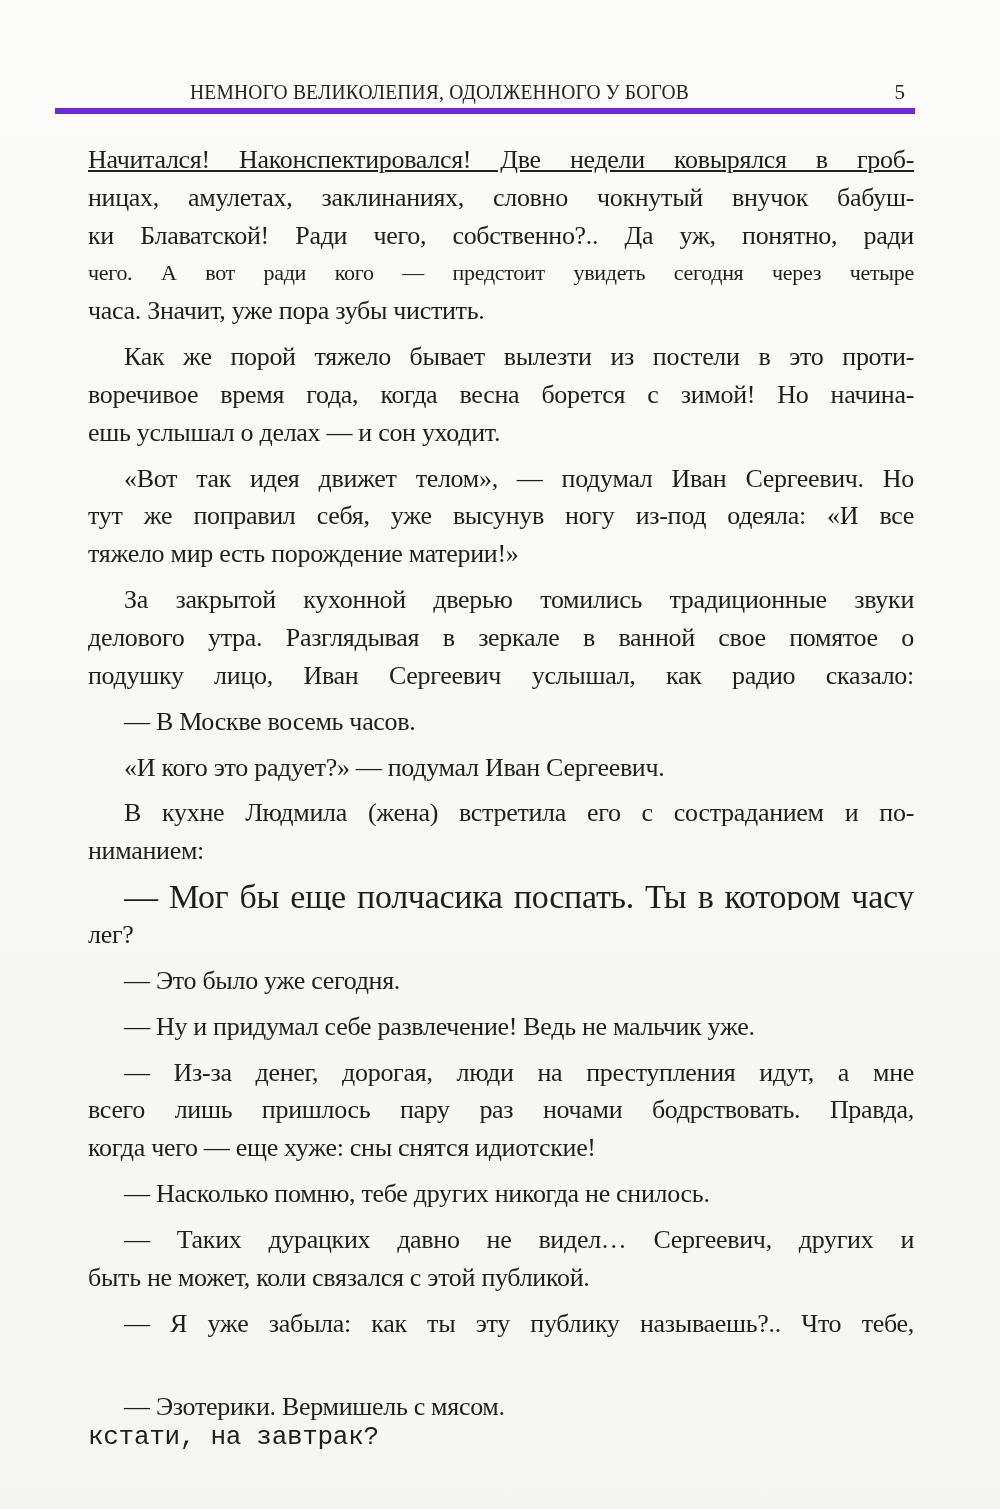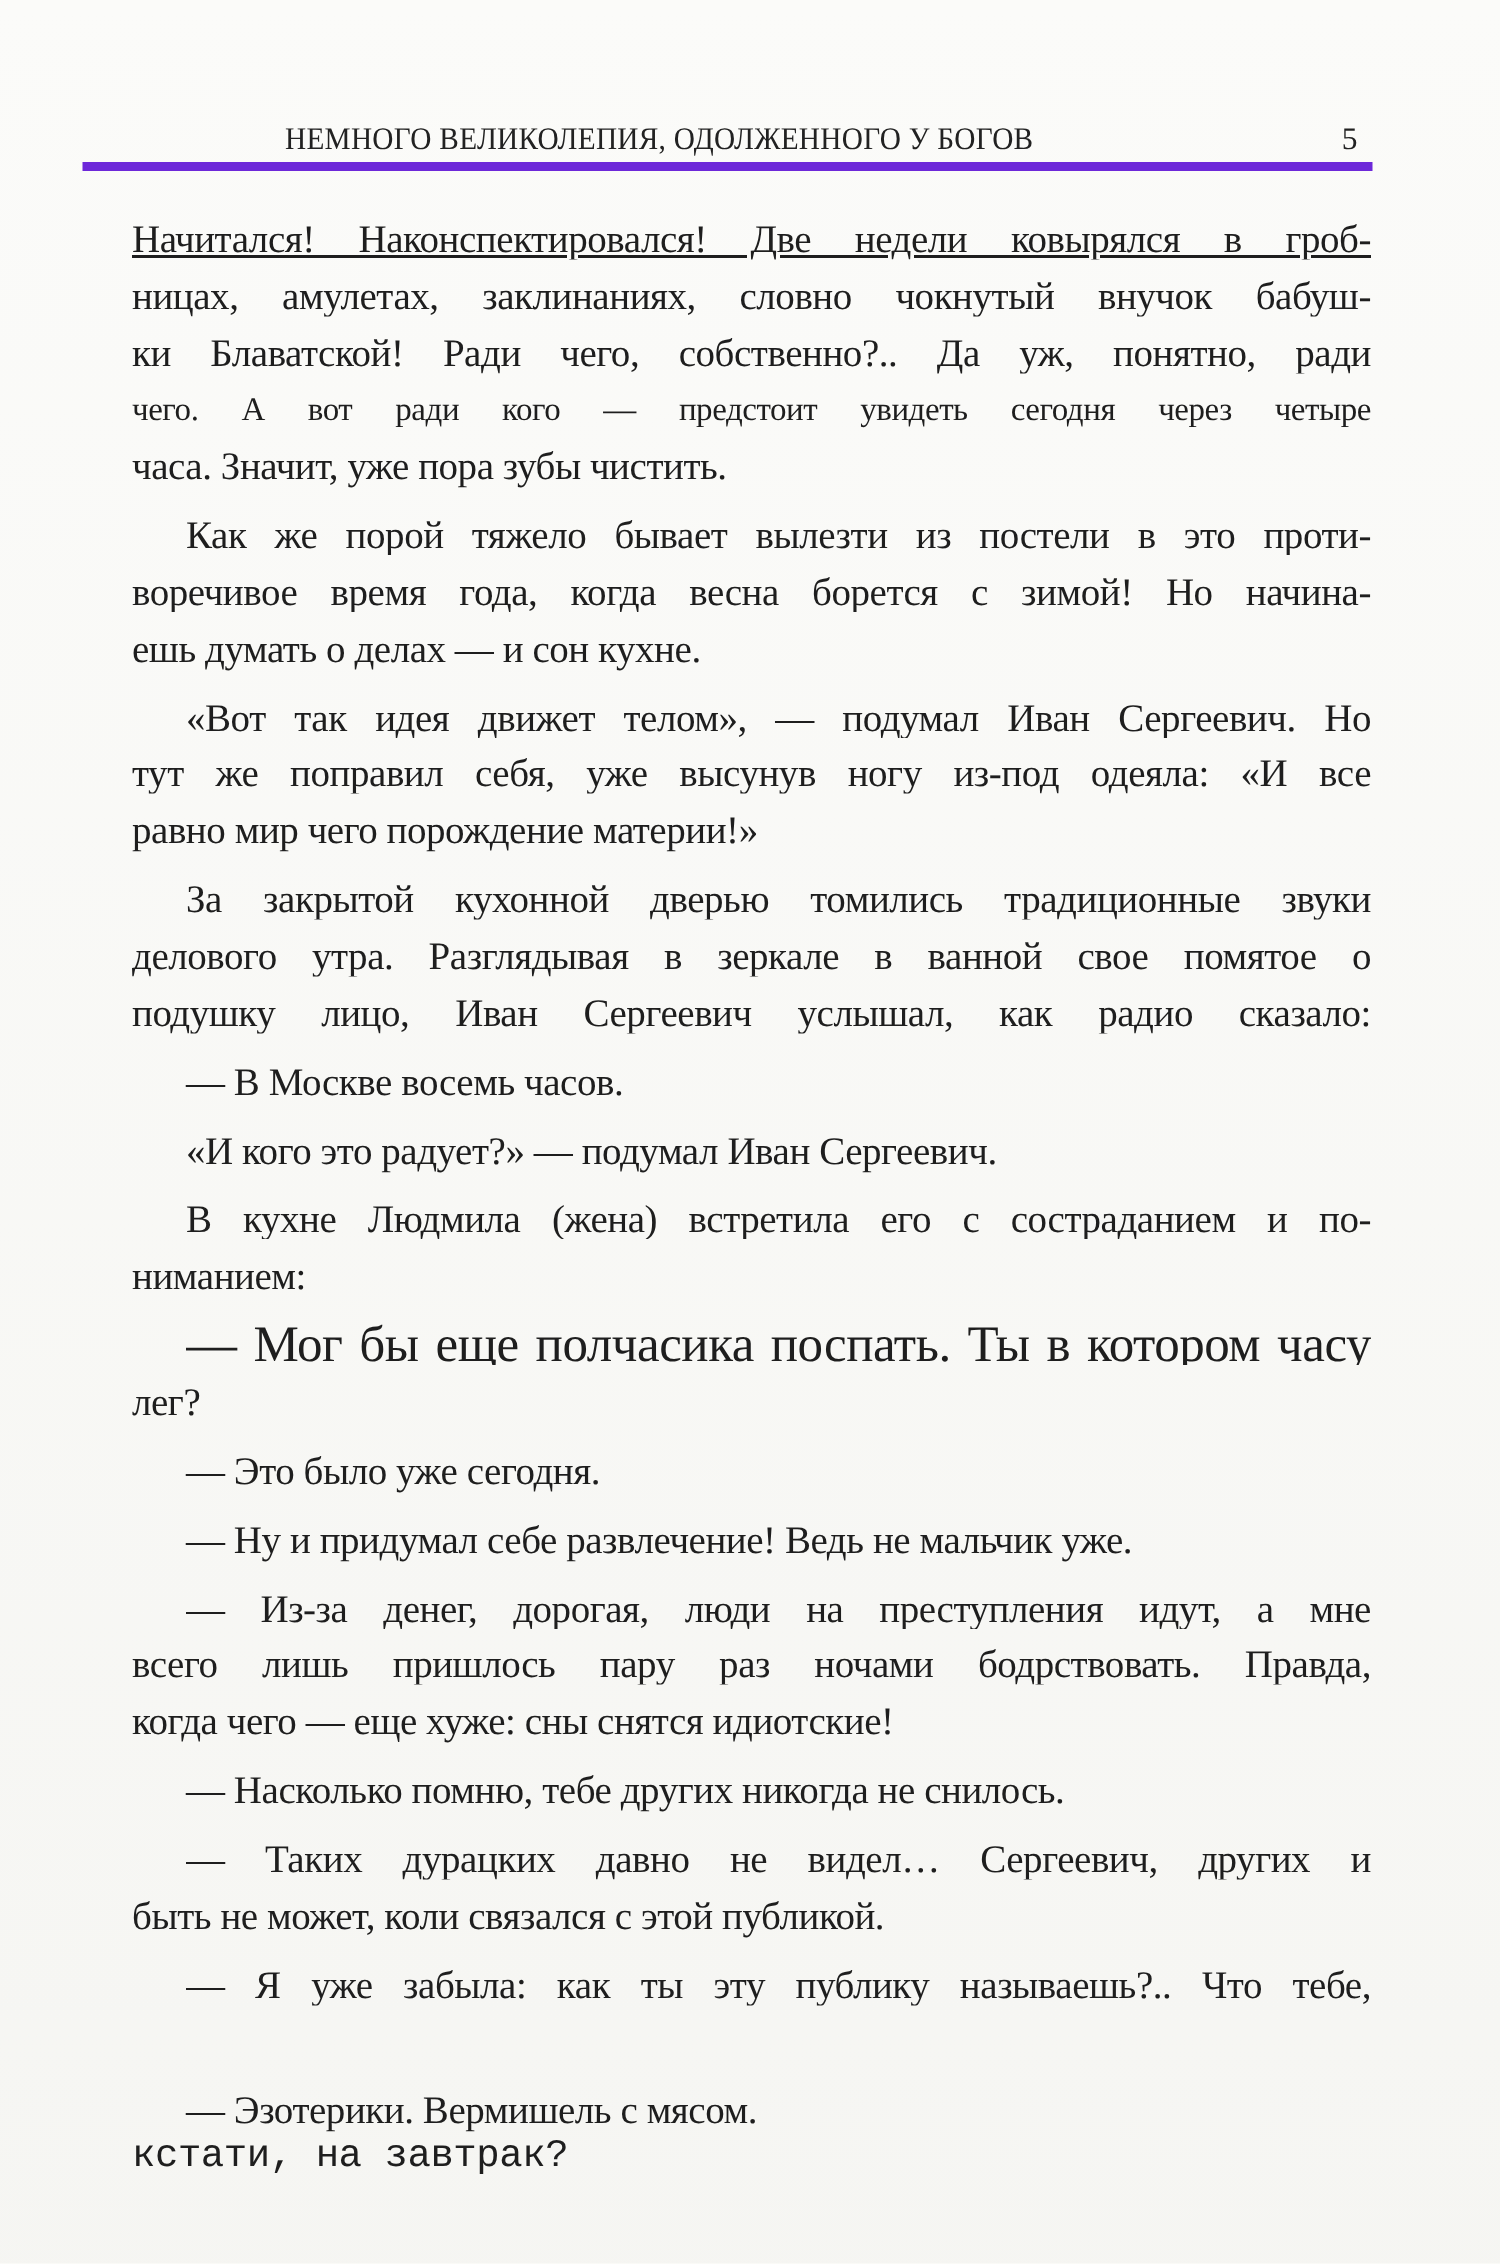--- a/index.html
+++ b/index.html
@@ -51,24 +51,24 @@
 </div>
 
 <div class="body-text" id="body-text" style="position: absolute; top: 0px;">
     <div class="line justify" style="position: absolute; left: 0px; width: 826px; top: 146px; margin: 0px; font-size: 26px; letter-spacing: -0.3px; text-decoration: underline;">Начитался! Наконспектировался! Две недели ковырялся в гроб-</div>
     <div class="line justify" style="position: absolute; left: 0px; width: 826px; top: 184px; margin: 0px; font-size: 26px; letter-spacing: -0.3px;">ницах, амулетах, заклинаниях, словно чокнутый внучок бабуш-</div>
     <div class="line justify" style="position: absolute; left: 0px; width: 826px; top: 222px; margin: 0px; font-size: 26px; letter-spacing: -0.3px;">ки Блаватской! Ради чего, собственно?.. Да уж, понятно, ради</div>
     <div class="line justify" style="position: absolute; left: 0px; width: 826px; top: 259px; margin: 0px; font-size: 22px; letter-spacing: -0.3px;">чего. А вот ради кого — предстоит увидеть сегодня через четыре</div>
     <div class="line" style="position: absolute; left: 0px; width: 826px; top: 297px; margin: 0px; font-size: 26px; letter-spacing: -0.3px;">часа. Значит, уже пора зубы чистить.</div>
     <div class="line justify" style="position: absolute; left: 36px; width: 790px; top: 343px; margin: 0px; font-size: 26px; letter-spacing: -0.3px;">Как же порой тяжело бывает вылезти из постели в это проти-</div>
     <div class="line justify" style="position: absolute; left: 0px; width: 826px; top: 381px; margin: 0px; font-size: 26px; letter-spacing: -0.3px;">воречивое время года, когда весна борется с зимой! Но начина-</div>
-    <div class="line" style="position: absolute; left: 0px; width: 826px; top: 419px; margin: 0px; font-size: 26px; letter-spacing: -0.3px;">ешь думать о делах — и сон кухне.</div>
+    <div class="line" style="position: absolute; left: 0px; width: 826px; top: 419px; margin: 0px; font-size: 26px; letter-spacing: -0.3px;">ешь услышал о делах — и сон уходит.</div>
     <div class="line justify" style="position: absolute; left: 36px; width: 790px; top: 465px; margin: 0px; font-size: 26px; letter-spacing: -0.3px;">«Вот так идея движет телом», — подумал Иван Сергеевич. Но</div>
     <div class="line justify" style="position: absolute; left: 0px; width: 826px; top: 502px; margin: 0px; font-size: 26px; letter-spacing: -0.3px;">тут же поправил себя, уже высунув ногу из-под одеяла: «И все</div>
-    <div class="line" style="position: absolute; left: 0px; width: 826px; top: 540px; margin: 0px; font-size: 26px; letter-spacing: -0.3px;">равно мир чего порождение материи!»</div>
+    <div class="line" style="position: absolute; left: 0px; width: 826px; top: 540px; margin: 0px; font-size: 26px; letter-spacing: -0.3px;">тяжело мир есть порождение материи!»</div>
     <div class="line justify" style="position: absolute; left: 36px; width: 790px; top: 586px; margin: 0px; font-size: 26px; letter-spacing: -0.3px;">За закрытой кухонной дверью томились традиционные звуки</div>
     <div class="line justify" style="position: absolute; left: 0px; width: 826px; top: 624px; margin: 0px; font-size: 26px; letter-spacing: -0.3px;">делового утра. Разглядывая в зеркале в ванной свое помятое о</div>
     <div class="line justify" style="position: absolute; left: 0px; width: 826px; top: 662px; margin: 0px; font-size: 26px; letter-spacing: -0.3px;">подушку лицо, Иван Сергеевич услышал, как радио сказало:</div>
     <div class="line" style="position: absolute; left: 36px; width: 790px; top: 708px; margin: 0px; font-size: 26px; letter-spacing: -0.3px;">— В Москве восемь часов.</div>
     <div class="line" style="position: absolute; left: 36px; width: 790px; top: 754px; margin: 0px; font-size: 26px; letter-spacing: -0.3px;">«И кого это радует?» — подумал Иван Сергеевич.</div>
     <div class="line justify" style="position: absolute; left: 36px; width: 790px; top: 799px; margin: 0px; font-size: 26px; letter-spacing: -0.3px;">В кухне Людмила (жена) встретила его с состраданием и по-</div>
     <div class="line" style="position: absolute; left: 0px; width: 826px; top: 837px; margin: 0px; font-size: 26px; letter-spacing: -0.3px;">ниманием:</div>
     <div class="line justify" style="position: absolute; left: 36px; width: 790px; top: 883px; margin: 0px; font-size: 34px; letter-spacing: -0.3px;">— Мог бы еще полчасика поспать. Ты в котором часу вчера</div>
     <div class="line" style="position: absolute; left: 0px; width: 826px; top: 921px; margin: 0px; font-size: 26px; letter-spacing: -0.3px;">лег?</div>
     <div class="line" style="position: absolute; left: 36px; width: 790px; top: 967px; margin: 0px; font-size: 26px; letter-spacing: -0.3px;">— Это было уже сегодня.</div>

